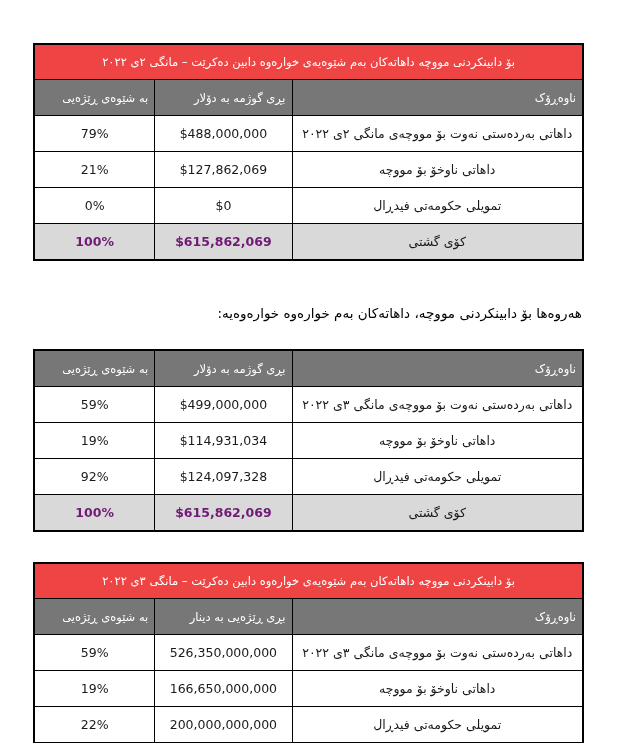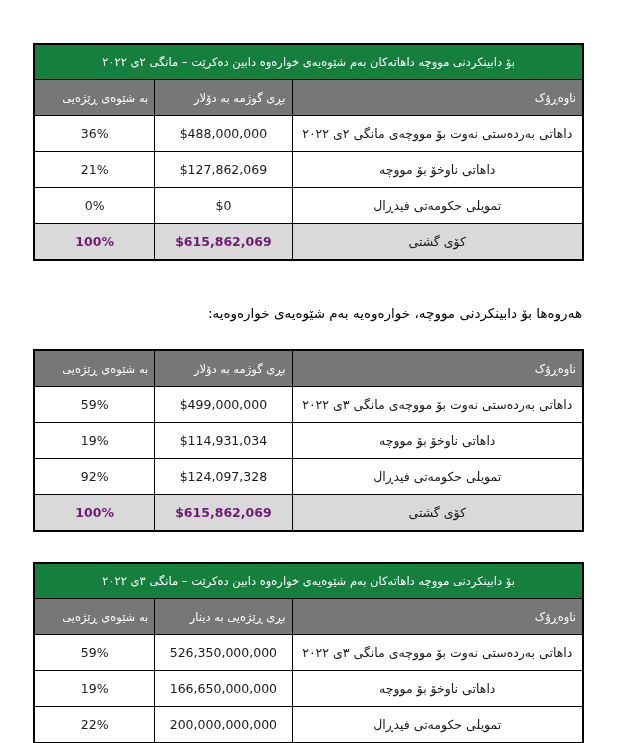--- a/index.html
+++ b/index.html
@@ -9,21 +9,21 @@
   table.ftable{
     width:100%;
     border-collapse:collapse;
     direction:rtl;
     table-layout:fixed;
     border:2px solid #000;
   }
   table.ftable th, table.ftable td{border:1px solid #000;}
 
   th.title{
-    background:#15803d;
+    background:#ef4444;
     color:#ffffff;
     font-weight:400;
     font-size:11.5px;
     height:30px;
     padding:2px 6px;
     text-align:center;
   }
   tr.cols th{
     background:#777777;
     color:#ffffff;
@@ -73,41 +73,41 @@
       <tr class="cols">
         <th>ناوەڕۆک</th>
         <th>بڕی گوژمە بە دۆلار</th>
         <th>بە شێوەی ڕێژەیی</th>
       </tr>
     </thead>
     <tbody>
       <tr>
         <td>داهاتی بەردەستی نەوت بۆ مووچەی مانگی ٢ی ٢٠٢٢</td>
         <td class="num">$488,000,000</td>
-        <td class="num">36%</td>
+        <td class="num">79%</td>
       </tr>
       <tr>
         <td>داهاتی ناوخۆ بۆ مووچە</td>
         <td class="num">$127,862,069</td>
         <td class="num">21%</td>
       </tr>
       <tr>
         <td>تمویلی حکومەتی فیدڕال</td>
         <td class="num">$0</td>
         <td class="num">0%</td>
       </tr>
       <tr class="total">
         <td>کۆی گشتی</td>
         <td class="num">$615,862,069</td>
         <td class="num">100%</td>
       </tr>
     </tbody>
   </table>
 
-  <p class="note">هەروەها بۆ دابینکردنی مووچە، خوارەوەیە بەم شێوەیەی خوارەوەیە:</p>
+  <p class="note">هەروەها بۆ دابینکردنی مووچە، داهاتەکان بەم خوارەوە خوارەوەیە:</p>
 
   <table class="ftable gap-b">
     <colgroup>
         <col style="width:53%">
         <col style="width:25%">
         <col style="width:22%">
       </colgroup>
     <thead>
       <tr class="cols">
         <th>ناوەڕۆک</th>

